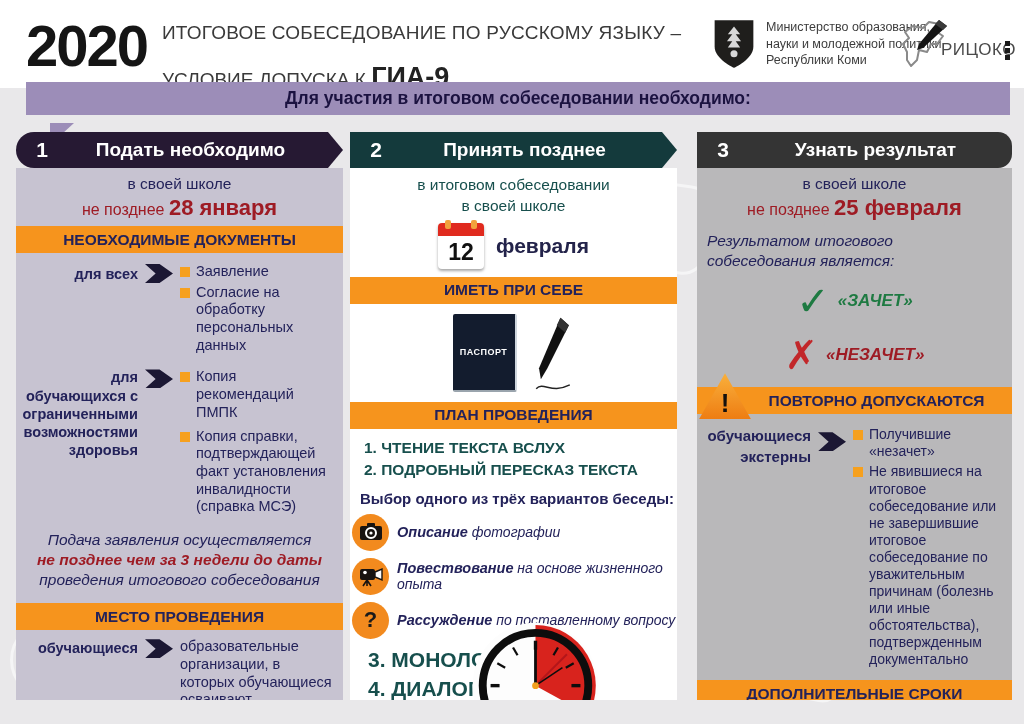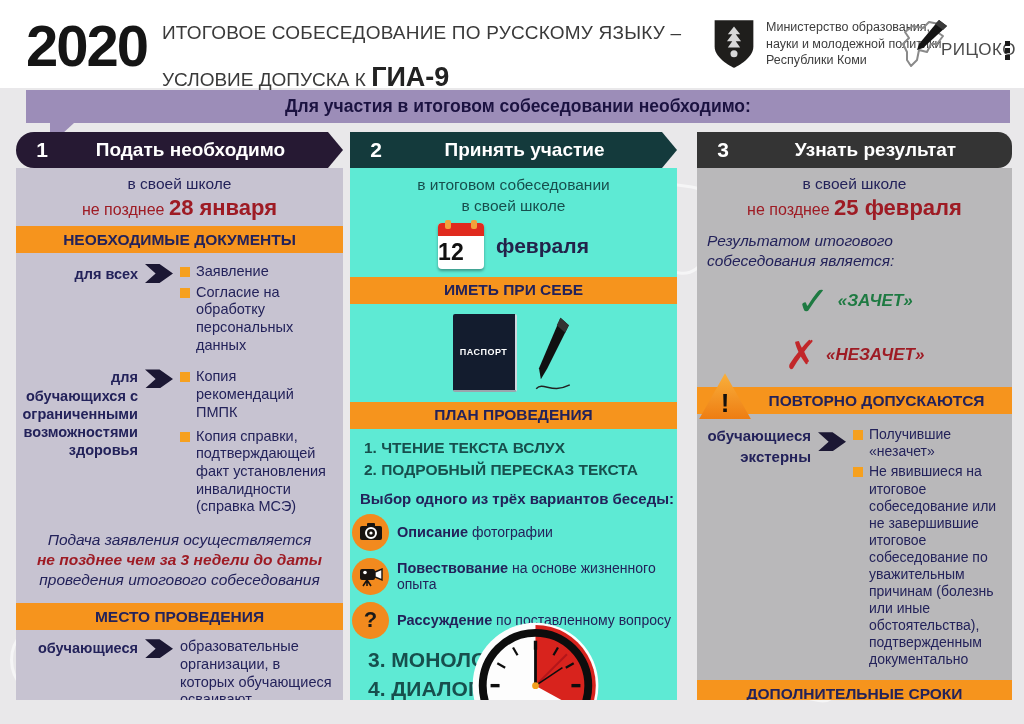--- a/index.html
+++ b/index.html
@@ -32,21 +32,21 @@
   .ministry-text { font-size:12.5px; color:#3d3d3d; line-height:1.35; }
 
   .ricoko { position:absolute; left:893px; top:14px; width:120px; height:64px; }
   .ricoko svg { position:absolute; left:0; top:0; }
   .ricoko-label { position:absolute; left:48px; top:26px; font-size:17px; color:#4a4a4a; letter-spacing:.5px; }
   .ricoko-mark { position:absolute; left:112px; top:27px; display:flex; flex-direction:column; gap:2px; }
   .ricoko-mark span { width:5px; height:5px; background:#1a1a1a; display:block; }
 
   
   .banner {
-    position:absolute; left:26px; top:90px; width:984px; height:33px;
+    position:absolute; left:26px; top:82px; width:984px; height:33px;
     background:#9c8db8; display:flex; align-items:center; justify-content:center;
   }
   .banner-text { font-size:17.5px; font-weight:bold; color:#1b1240; }
   .banner-tail {
     position:absolute; left:50px; top:123px;
     width:0; height:0;
     border-left:24px solid #9c8db8;
     border-bottom:22px solid transparent;
   }
 
@@ -68,21 +68,21 @@
   }
   .head2 {
     background:#143a3c;
     clip-path:polygon(0 0, calc(100% - 15px) 0, 100% 50%, calc(100% - 15px) 100%, 0 100%);
   }
   .head3 { background:#343434; border-radius:0 14px 14px 0; }
   .head3 .step-title { padding-right:10px; }
 
   .panel { position:relative; height:532px; overflow:hidden; z-index:1; }
   .panel1 { background:#c7c3d1; }
-  .panel2 { background:#5eead4; }
+  .panel2 { background:#ffffff; }
   .panel3 { background:#b9b8ba; }
 
   
   .orange-bar {
     background:#f6941d; height:27px; display:flex; align-items:center; justify-content:center;
     font-size:15.5px; font-weight:bold; color:#23225a; position:relative; z-index:2;
   }
   .where { font-size:15.5px; color:#23225a; text-align:center; padding-top:7px; }
   .deadline { text-align:center; color:#9e1b24; margin-top:2px; }
   .deadline .pfx { font-size:16px; }
@@ -103,40 +103,40 @@
   
   .note { text-align:center; font-style:italic; font-size:15.5px; line-height:1.3; margin-top:14px; }
   .note .n1, .note .n3 { color:#23225a; }
   .note .n2 { color:#9e1b24; font-weight:bold; }
   .where2 { font-size:15.5px; color:#174f4d; text-align:center; line-height:1.35; padding-top:7px; }
   .cal-row { display:flex; align-items:center; justify-content:center; gap:12px; margin-top:6px; }
   .cal { position:relative; width:46px; height:46px; background:#fff; border-radius:4px; box-shadow:0 2px 3px rgba(0,0,0,.35); }
   .cal-top { height:13px; background:#e02a1e; border-radius:4px 4px 0 0; }
   .cal-peg { position:absolute; top:-3px; width:6px; height:9px; background:#f2a13c; border-radius:2px; }
   .cal-peg.l { left:7px; } .cal-peg.r { right:7px; }
-  .cal-day { font-size:23px; font-weight:bold; color:#111; line-height:32px;border-radius:7px; }
+  .cal-day { text-align:center; font-size:23px; font-weight:bold; color:#111; line-height:32px;border-radius:7px; }
   .cal-month { font-size:21px; font-weight:bold; color:#23234a; }
 
   .passport-row { display:flex; align-items:flex-start; justify-content:center; gap:14px; margin-top:10px; height:84px; }
   .passport {
     width:64px; height:78px; background:#131c2e; border-radius:2px;
     border-right:2px solid #cfd6dd; border-bottom:2px solid #9aa4ad;
     display:flex; align-items:center; justify-content:center;
   }
   .passport span { color:#fff; font-size:9px; font-weight:bold; letter-spacing:.5px; }
 
   .plan-items { margin:8px 0 0 14px; font-size:15.5px; font-weight:bold; color:#174f4d; line-height:1.45; }
   .choice-intro { margin:8px 0 0 10px; font-size:15px; font-weight:bold; color:#23225a; }
   .opt-row { display:flex; align-items:center; gap:8px; margin:7px 0 0 2px; }
   .opt-circle {
     width:37px; height:37px; border-radius:50%; background:#f28a1e; flex:none;
     display:flex; align-items:center; justify-content:center;
   }
   .opt-circle .q { font-size:22px; font-weight:bold; color:#1a1a1a; }
-  .opt-text { font-size:14px; color:#23225a; }
+  .opt-text { font-size:14px; color:#23225a;font-style:italic; }
   .opt-text b { font-size:14.5px; }
 
   .final-steps { margin:6px 0 0 18px; font-size:21px; font-weight:bold; color:#174f4d; line-height:1.4; }
   .clock-wrap { position:absolute; left:118px; top:448px; width:135px; height:146px; }
 
   
   .result-intro { font-style:italic; font-size:15.5px; color:#23225a; line-height:1.3; margin:10px 10px 0 10px; }
   .verdict { display:flex; align-items:center; justify-content:center; gap:8px; }
   .verdict .mark-check { font-size:40px; font-weight:bold; color:#1e7a42; line-height:1; }
   .verdict .mark-x { font-size:40px; font-weight:bold; color:#c2272a; line-height:1; }
@@ -268,21 +268,21 @@
         <div class="chevron"></div>
         <div class="def-body">образовательные организации, в которых обучающиеся осваивают образовательные программы основного общего образования</div>
       </div>
 
     </div>
   </div>
 
   <div class="col col2">
     <div class="step-head head2">
       <div class="num">2</div>
-      <div class="step-title">Принять участие</div>
+      <div class="step-title">Принять позднее</div>
     </div>
     <div class="panel panel2">
       <div class="where2">
         <div>в итоговом собеседовании</div>
         <div>в своей школе</div>
       </div>
 
       <div class="cal-row">
         <div class="cal">
           <div class="cal-top"></div>

